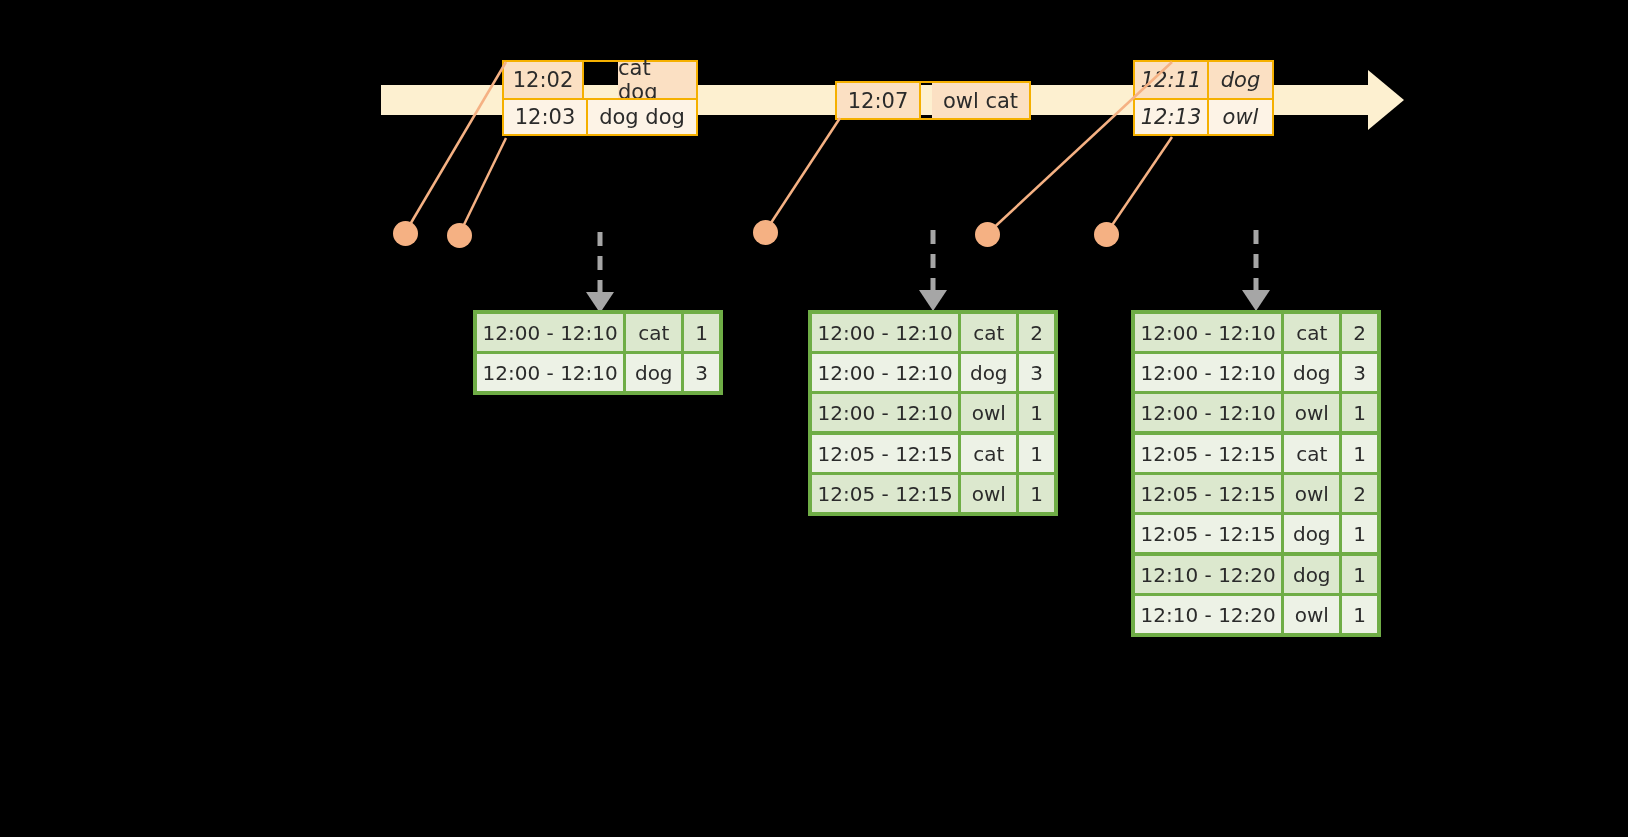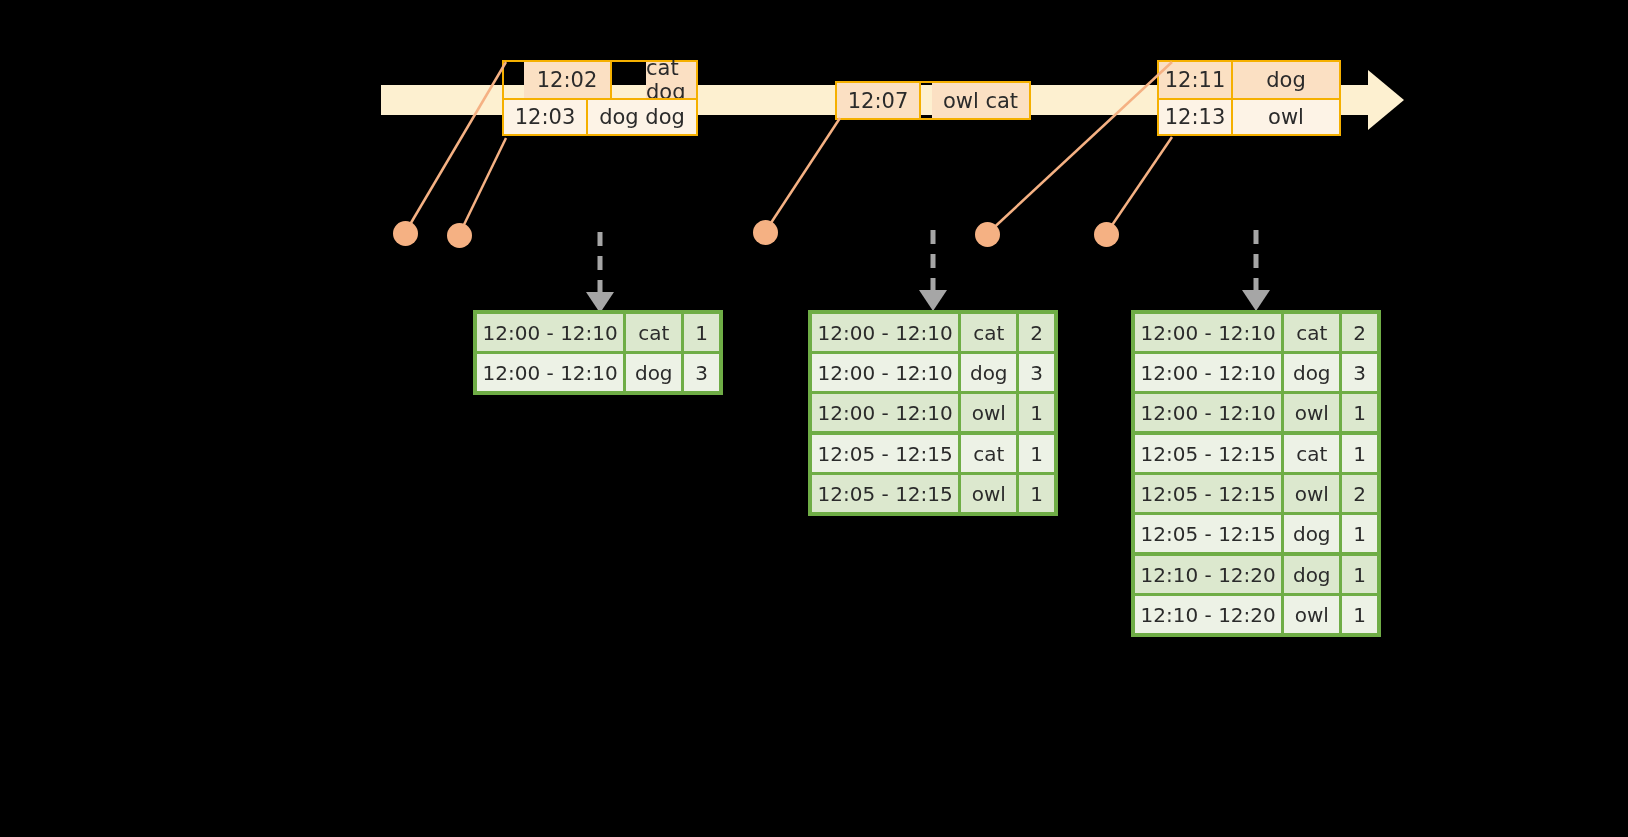--- a/index.html
+++ b/index.html
@@ -51,37 +51,37 @@
 </head>
 <body>
 
 <div id="stage">
 
   <div class="tl-bar" style="left:381px;top:85px;width:1000px;height:30px;"></div>
   <div class="tl-arrow" style="left:1368px;top:70px;"></div>
 
   <div class="evt" style="left:502px;top:60px;width:196px;height:76px;flex-direction:column;">
     <div class="evt-row" style="height:50%;">
-      <div class="cell time shade-a" style="width:88px;margin-left:20px;">12:02</div>
+      <div class="cell time shade-a" style="width:80px;">12:02</div>
       <div class="cell shade-a" style="flex:1;margin-left:34px;">cat dog</div>
     </div>
     <div class="evt-row" style="height:50%;">
       <div class="cell time shade-b" style="width:84px;">12:03</div>
       <div class="cell shade-b" style="flex:1;">dog dog</div>
     </div>
   </div>
 
   <div class="evt" style="left:835px;top:81px;width:196px;height:39px;flex-direction:column;">
     <div class="evt-row" style="height:100%;gap:11px;">
       <div class="cell time shade-a" style="width:84px;">12:07</div>
       <div class="cell shade-a" style="flex:1;">owl cat</div>
     </div>
   </div>
 
-  <div class="evt" style="left:1157px;top:60px;width:184px;height:76px;flex-direction:column;">
+  <div class="evt" style="left:1133px;top:60px;width:141px;height:76px;flex-direction:column;font-style:italic;">
     <div class="evt-row" style="height:50%;">
       <div class="cell time shade-a" style="width:74px;">12:11</div>
       <div class="cell shade-a" style="flex:1;">dog</div>
     </div>
     <div class="evt-row" style="height:50%;">
       <div class="cell time shade-b" style="width:74px;">12:13</div>
       <div class="cell shade-b" style="flex:1;">owl</div>
     </div>
   </div>
 

